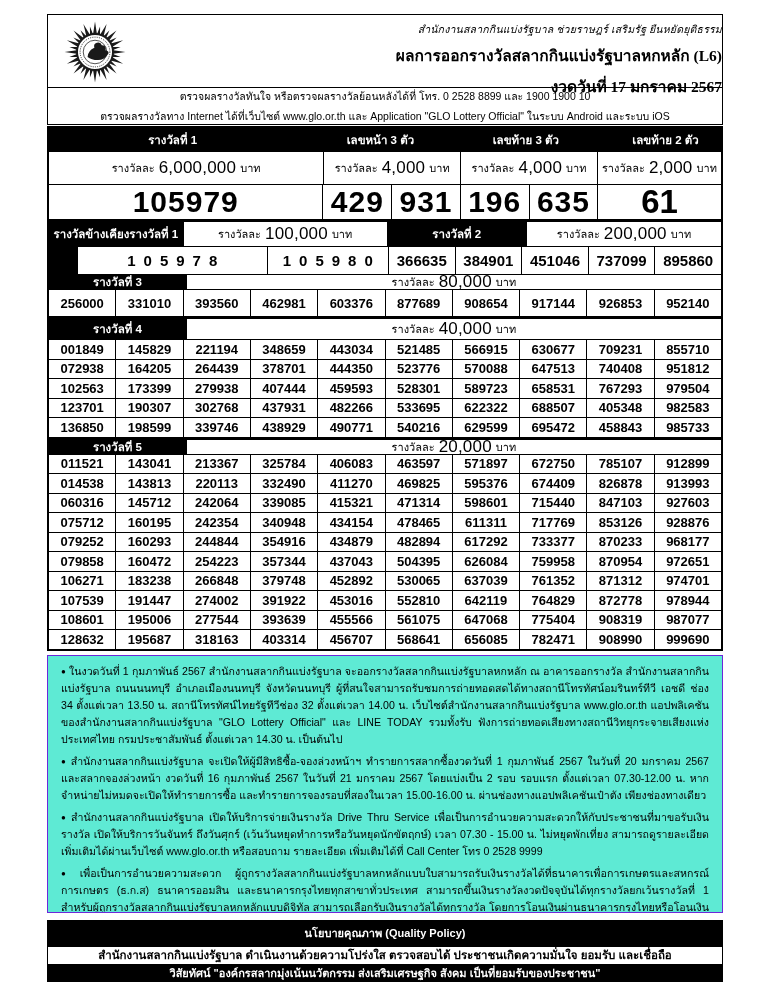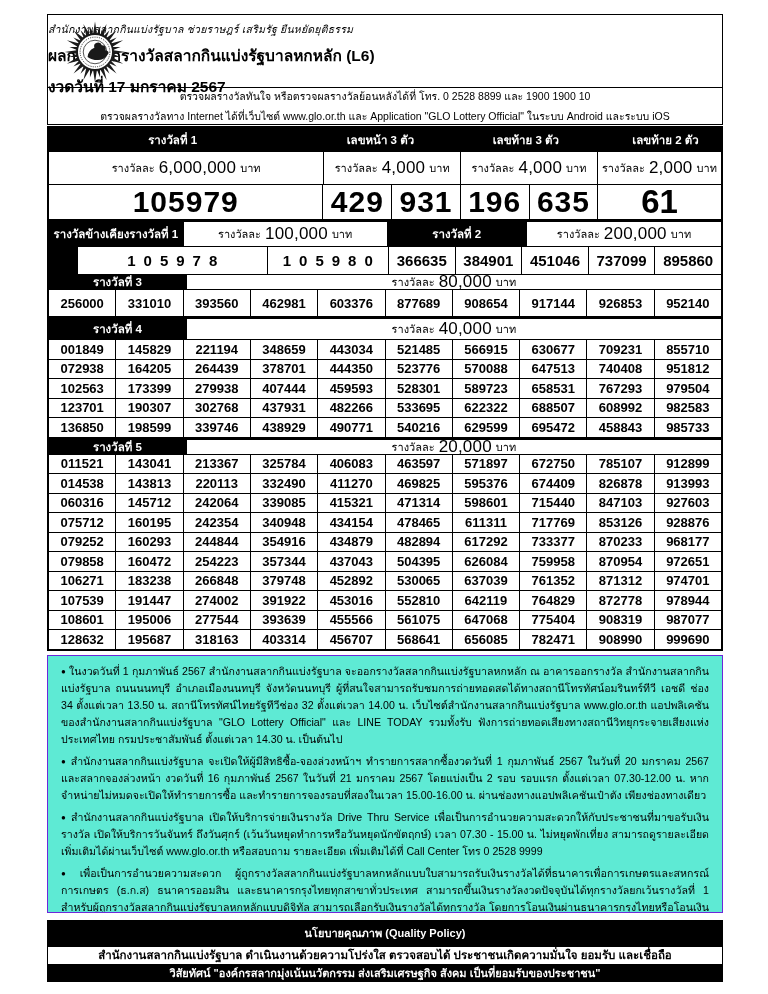--- a/index.html
+++ b/index.html
@@ -11,21 +11,21 @@
     font-family: "Liberation Sans", "DejaVu Sans", sans-serif;
     color: #000;
     margin: 0 auto;
     overflow: hidden;
   }
   .content { position:absolute; left:47px; top:14px; width:676px; }
 
   
   .header-box { border:1px solid #000; height:74px; position:relative; background:#fff; }
   .logo { position:absolute; left:16px; top:6px; width:62px; height:62px; }
-  .header-lines { text-align:left; padding-top:6px; }
+  .header-lines { text-align:right; padding-top:6px;font-family:Liberation Serif, serif; }
   .motto { font-style:italic; font-size:10.5px; letter-spacing:.2px; }
   .doc-title { font-weight:bold; font-size:15.5px; margin-top:5px; }
   .draw-date { font-weight:bold; font-size:15.5px; margin-top:6px; }
 
   .contact-box { border:1px solid #000; border-top:none; height:37px; background:#fff;
     display:flex; flex-direction:column; justify-content:center; gap:3px;
     text-align:center; font-size:10.5px; }
 
   
   .results { margin-top:1px; border:2px solid #000; background:#000;
@@ -258,21 +258,21 @@
           <div class="cell">767293</div>
           <div class="cell">979504</div>
           <div class="cell">123701</div>
           <div class="cell">190307</div>
           <div class="cell">302768</div>
           <div class="cell">437931</div>
           <div class="cell">482266</div>
           <div class="cell">533695</div>
           <div class="cell">622322</div>
           <div class="cell">688507</div>
-          <div class="cell">608992</div>
+          <div class="cell">405348</div>
           <div class="cell">982583</div>
           <div class="cell">136850</div>
           <div class="cell">198599</div>
           <div class="cell">339746</div>
           <div class="cell">438929</div>
           <div class="cell">490771</div>
           <div class="cell">540216</div>
           <div class="cell">629599</div>
           <div class="cell">695472</div>
           <div class="cell">458843</div>

